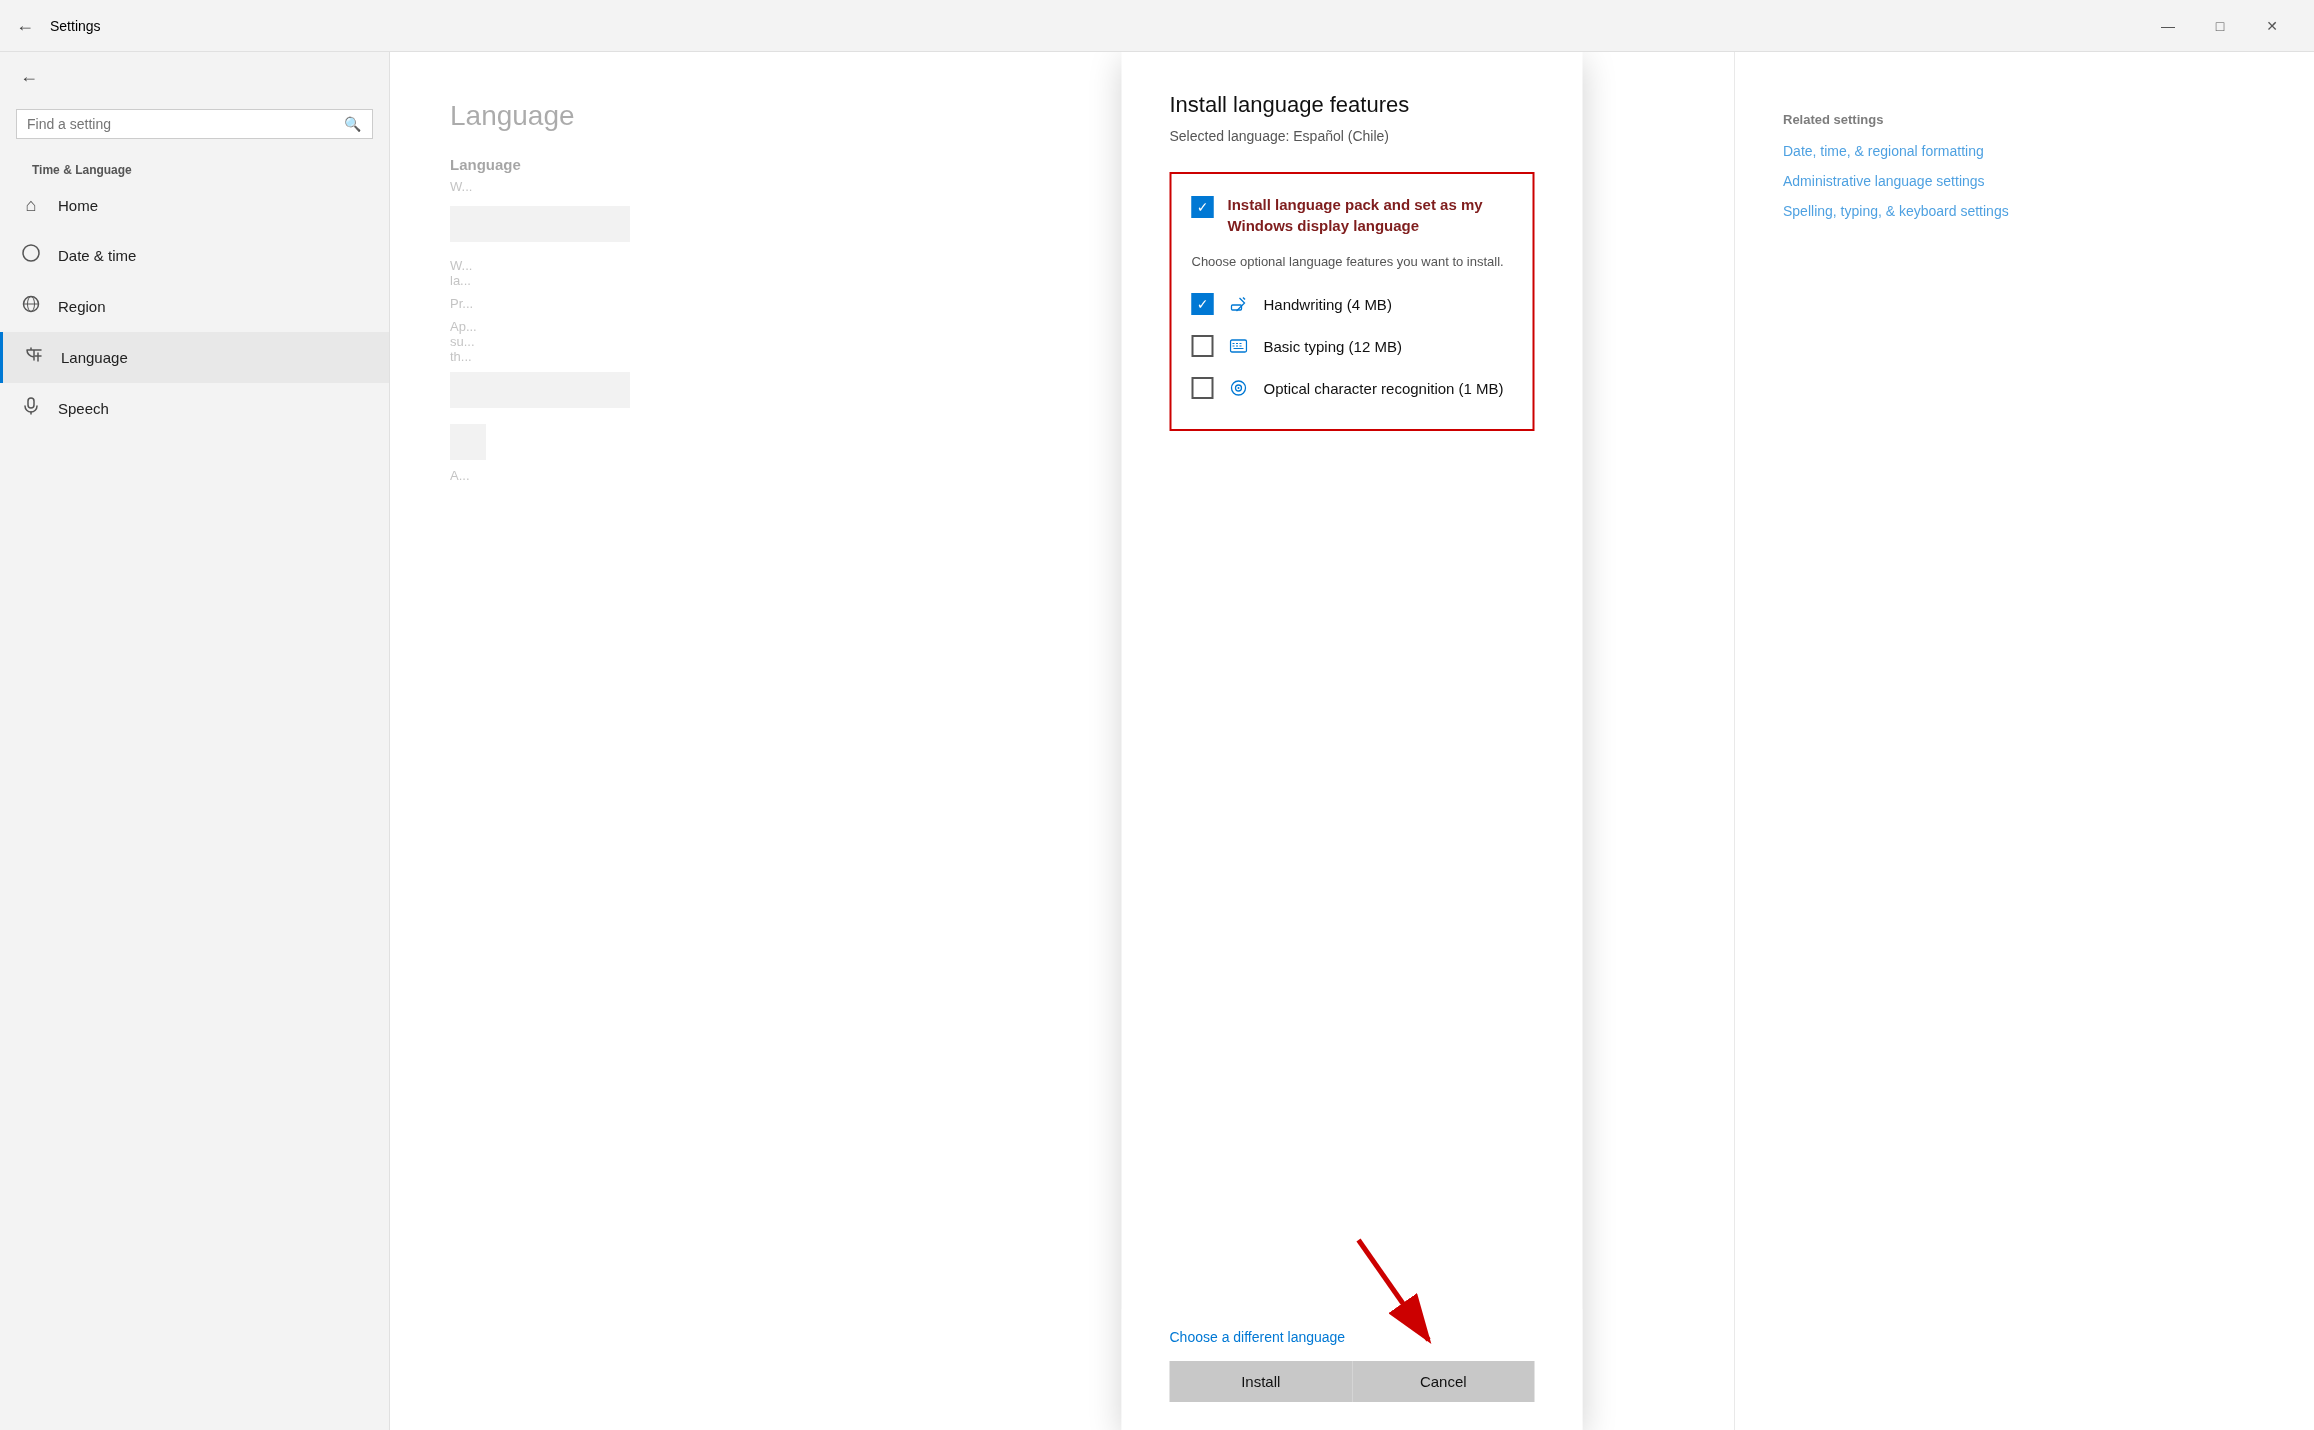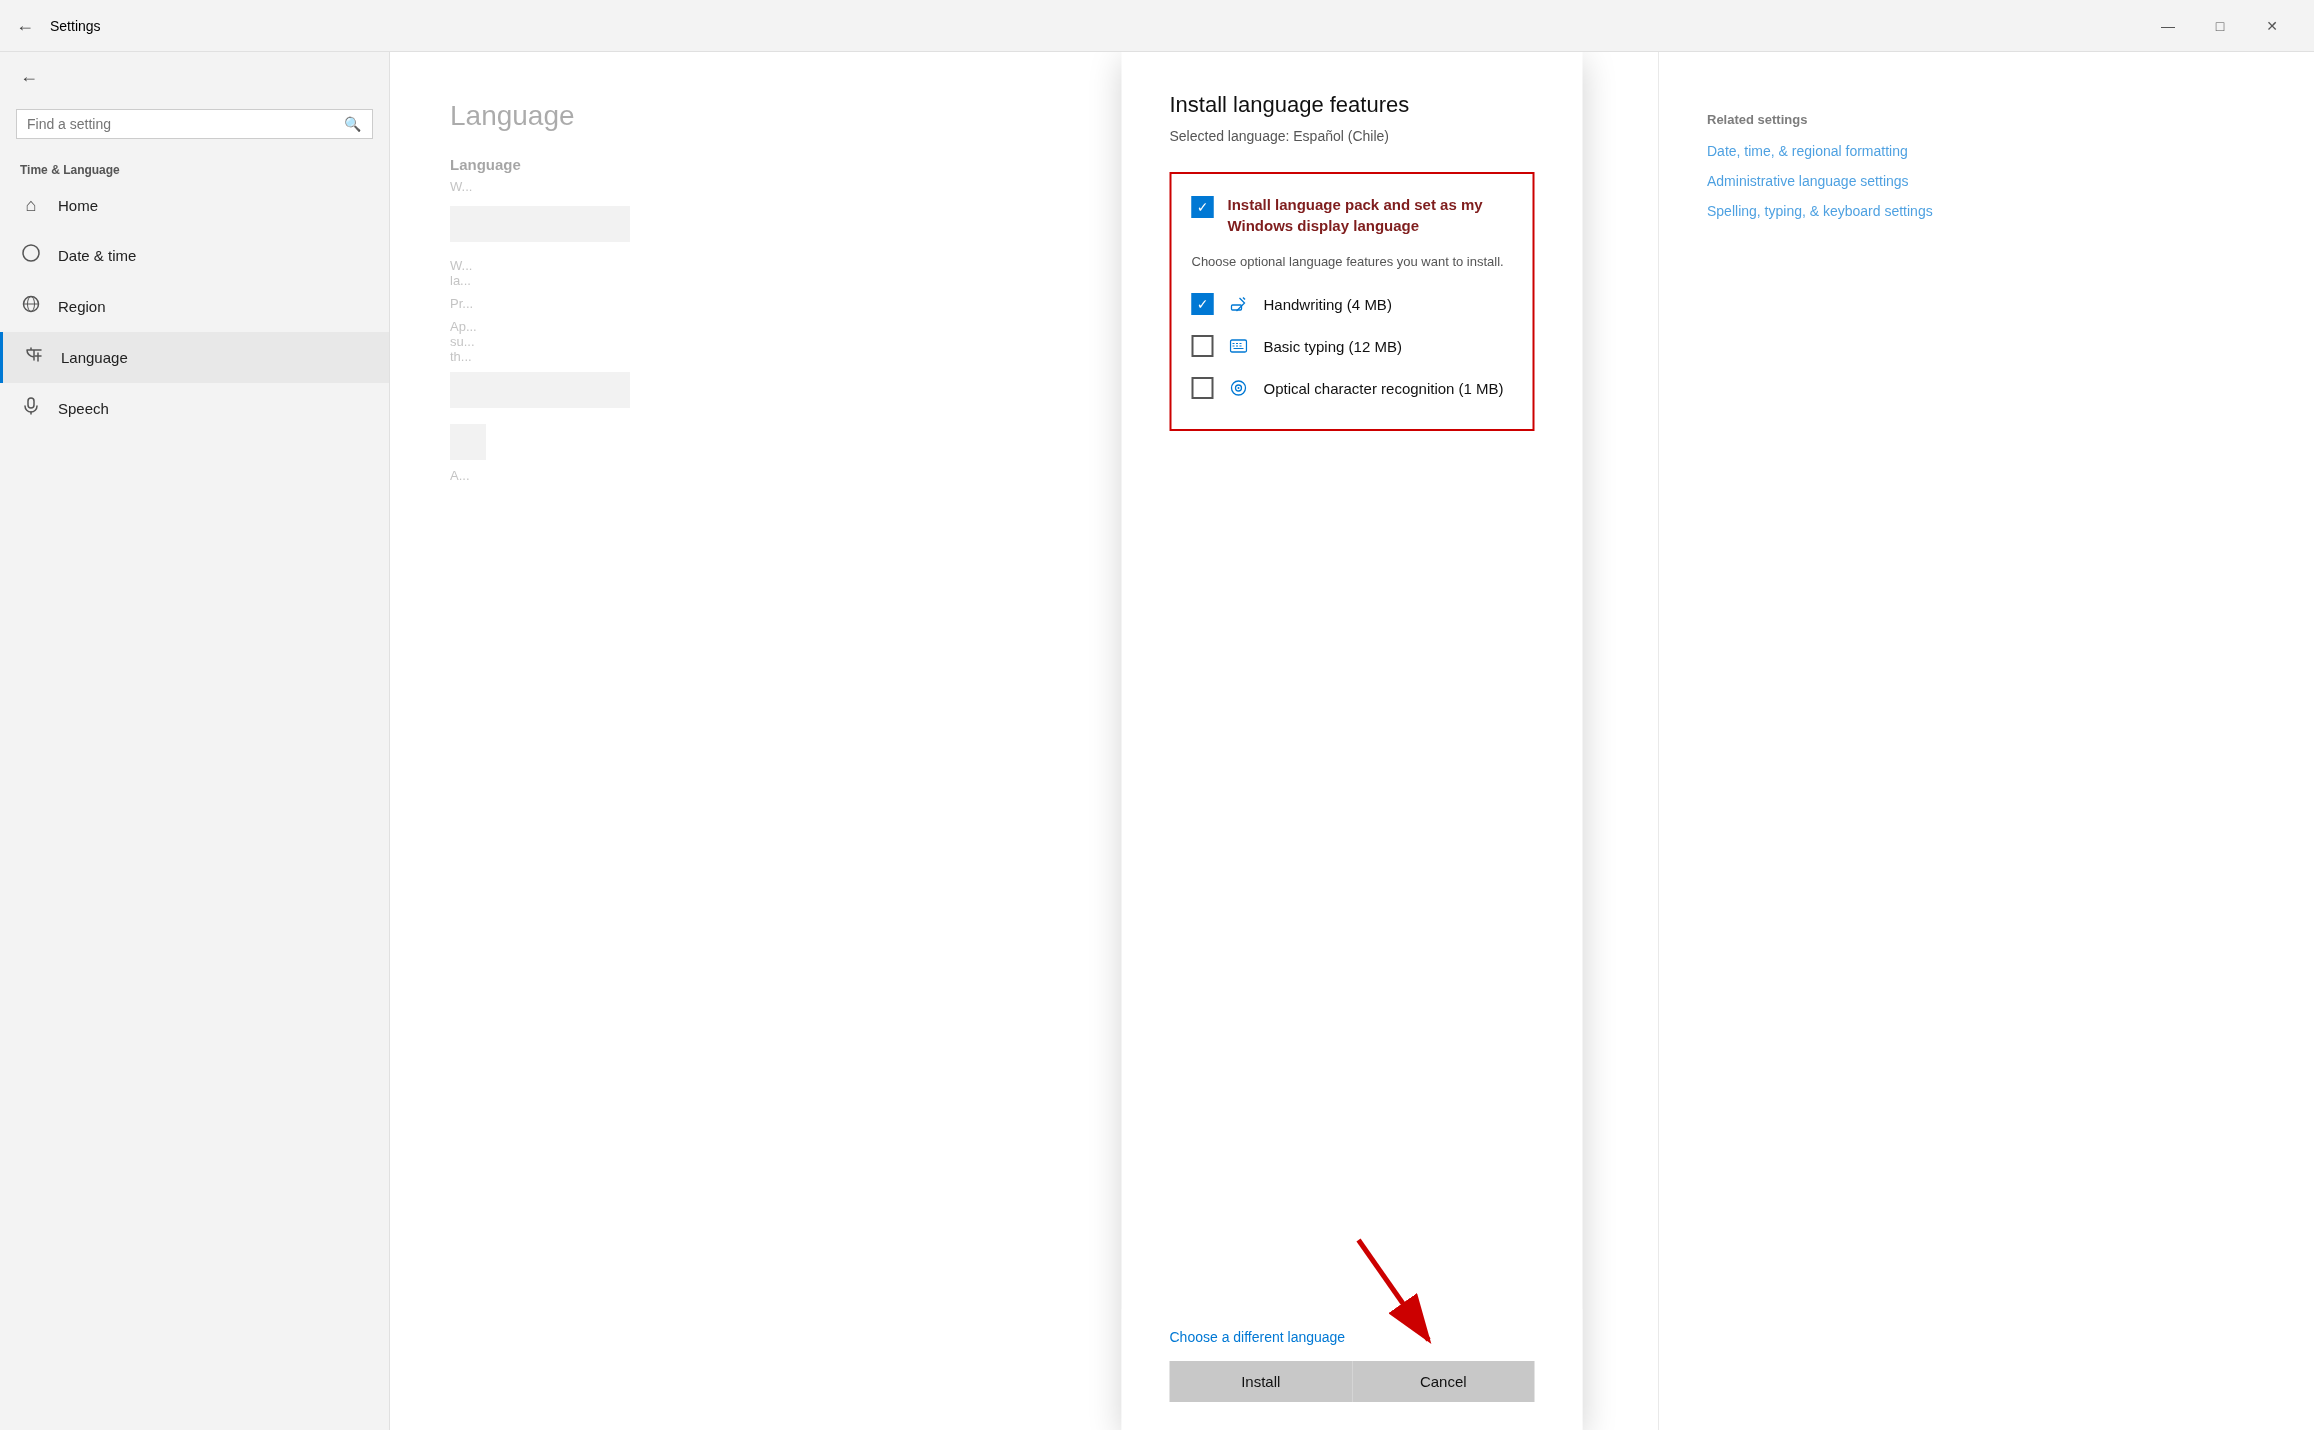--- a/index.html
+++ b/index.html
@@ -92,21 +92,21 @@
       flex: 1;
       background: transparent;
       color: #444;
     }
     .sidebar-search-icon { color: #666; font-size: 14px; }
 
     .sidebar-section-label {
       font-size: 12px;
       font-weight: 600;
       color: #555;
-      padding: 8px 20px 4px;
+      padding: 8px 32px 4px;
       text-transform: none;
     }
     .sidebar-nav-item {
       display: flex;
       align-items: center;
       gap: 16px;
       padding: 14px 20px;
       cursor: pointer;
       font-size: 15px;
       color: #222;
@@ -139,21 +139,21 @@
     }
     .settings-content-title {
       font-size: 28px;
       font-weight: 300;
       color: #111;
       margin-bottom: 24px;
     }
 
     
     .right-panel {
-      width: 656px;
+      width: 580px;
       padding: 60px 48px;
       border-left: 1px solid #e0e0e0;
       background: #fff;
     }
     .related-settings-title {
       font-size: 13px;
       font-weight: 600;
       color: #444;
       margin-bottom: 16px;
     }

